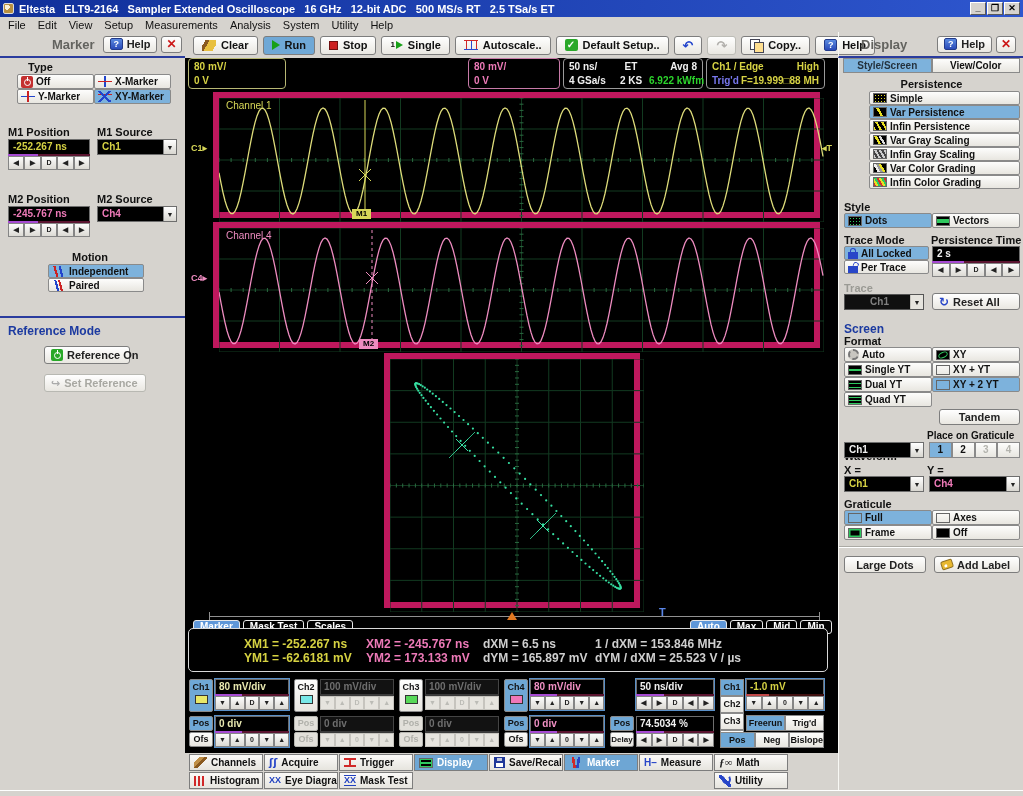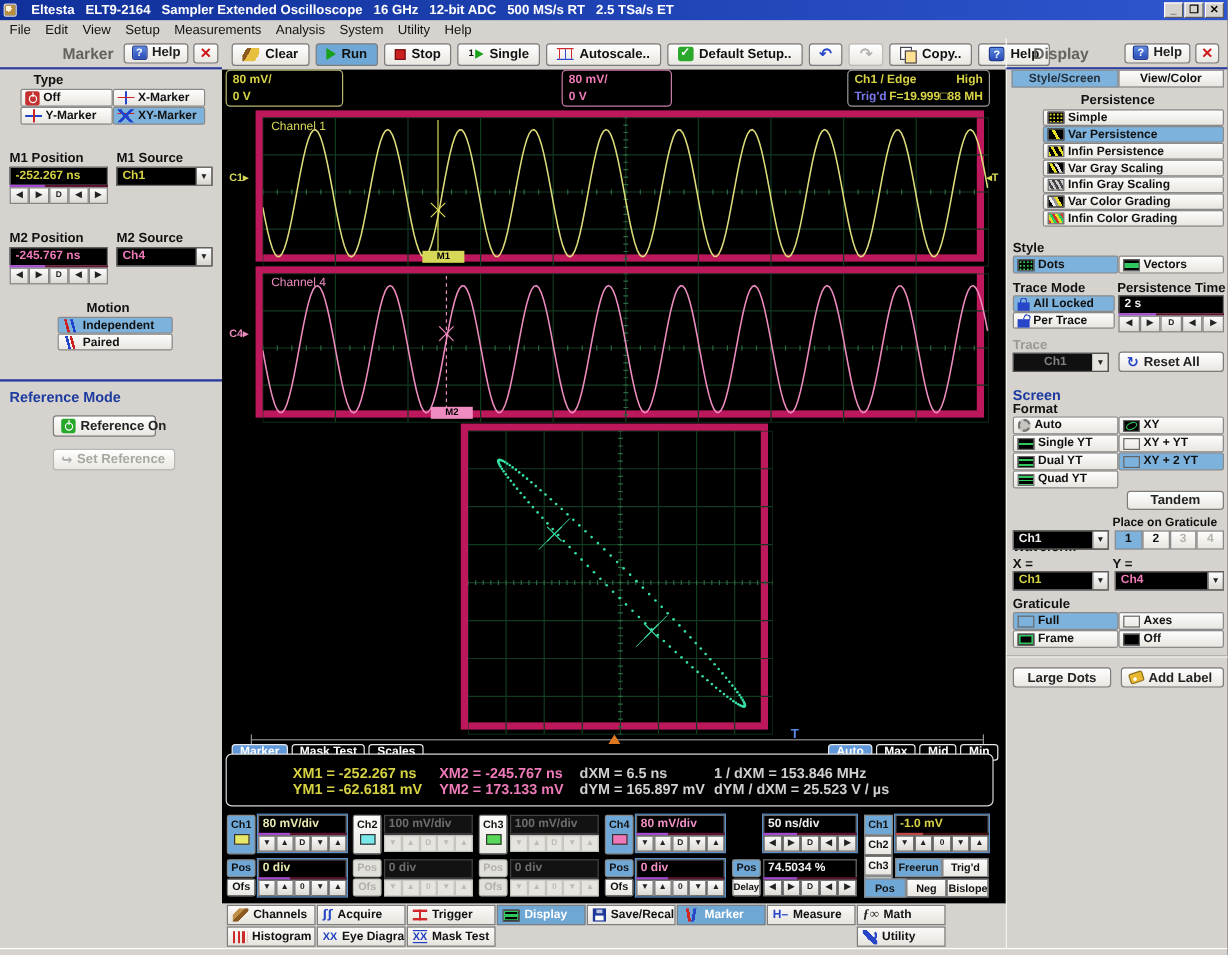--- a/index.html
+++ b/index.html
@@ -1,20 +1,20 @@
 <!DOCTYPE html>
 <html><head>
 <meta charset="utf-8">
 <style>
 *{margin:0;padding:0;box-sizing:border-box}
 html,body{width:1023px;height:796px}
 body{position:relative;font-family:"Liberation Sans",sans-serif;background:#d6d3ce;overflow:hidden;font-size:11px;color:#111}
 span,div{white-space:nowrap}
 
-.titlebar{position:absolute;left:0;top:0;width:1023px;height:17px;background:linear-gradient(90deg,#10309a,#2e56ce);display:flex;align-items:center;gap:12px;padding:8px 3px;color:#fff}
+.titlebar{position:absolute;left:0;top:0;width:1023px;height:17px;background:linear-gradient(90deg,#10309a,#2e56ce);display:flex;align-items:center;gap:5px;padding:8px 3px;color:#fff}
 .titlebar .title{font-weight:bold;font-size:11px;white-space:pre}
 .i.app{width:11px;height:11px;background:radial-gradient(circle at 35% 35%,#f8f0d8 0 30%,#b89040 31%);border-radius:2px;border:1px solid #ddd}
 .winbtns{margin-left:auto;display:flex;gap:1px}
 .winbtn{width:16px;height:13px;background:#d6d3ce;border:1px solid;border-color:#fff #5a5a5a #5a5a5a #fff;color:#000;font:bold 9px/11px "Liberation Sans",sans-serif;text-align:center}
 .menubar{position:absolute;left:0;top:17px;width:1023px;height:15px;background:#d6d3ce;display:flex;align-items:center;padding-left:2px}
 .menu-item{padding:0 6px;font-size:11px}
 
 .toprow{position:absolute;left:0;top:32px;width:1023px;height:26px;background:#d6d3ce}
 .phead{position:absolute;top:0;height:26px;border-bottom:2px solid #2a3c9e;display:flex;align-items:center}
 .phead.l{left:0;width:185px}.phead.r{left:838px;width:185px;border-left:1px solid #f8f8f4}
@@ -72,21 +72,21 @@
 .grid3r .r{text-align:right}
 .grn{color:#2cd42c}.pur{color:#7878ee}
 .spread{display:flex;justify-content:space-between;height:14px;line-height:14px}
 .grat{border:6px solid #be185d;background:#000}
 .grat svg{display:block}
 .gtitle{position:absolute;left:7px;top:2px;font-size:10px}
 .ytx{color:#d8d858}.ptx{color:#ee8cc0}
 .tag{font-size:9px;font-weight:bold}
 .c1tag::after,.c4tag::after{content:"▸"}
 .ttag::before{content:"◂"}
-.mchip{font:bold 8px/10px "Liberation Sans",sans-serif;padding:0 12px;background:#d8d858;color:#000}
+.mchip{font:bold 8px/10px "Liberation Sans",sans-serif;padding:0 4px;background:#d8d858;color:#000}
 .mchip.m2c{background:#ee8cc0}
 .tline{height:14px}
 .tl-line{position:absolute;left:24px;right:18px;top:6px;height:1px;background:#909090}
 .tl-cap{position:absolute;top:2px;width:1px;height:9px;background:#909090}
 .tl-tri{position:absolute;top:2px;width:0;height:0;border-left:5px solid transparent;border-right:5px solid transparent;border-bottom:8px solid #e07820}
 .tl-T{position:absolute;top:-4px;color:#5a86e8;font-weight:bold;font-size:11px}
 .mbox{background:#000;border:1px solid #d8d8d8;border-radius:5px}
 .mtabs{display:flex;gap:3px}
 .mtab{height:14px;padding:0 6px;border:1px solid #e8e8e8;border-radius:3px;background:#000;color:#fff;font:bold 10px/12px "Liberation Sans",sans-serif}
 .mtab.sel{background:#5f97d8}
@@ -553,20 +553,32 @@
 
 <div class="center">
 
   <div class="sbox b1" style="left:3px;top:0;width:98px">
     <div class="srow yel">80 mV/</div>
     <div class="srow yel">0 V</div>
   </div>
   <div class="sbox b2" style="left:283px;top:0;width:92px">
     <div class="srow pnk">80 mV/</div>
     <div class="srow pnk">0 V</div>
+  </div>
+  <div class="sbox" style="left:378px;top:0;width:140px">
+    <div class="grid3r wh">
+      <span>50 ns/</span>
+      <span class="ctr">ET</span>
+      <span class="r">Avg 8</span>
+    </div>
+    <div class="grid3r wh">
+      <span>4 GSa/s</span>
+      <span class="ctr">2 KS</span>
+      <span class="r grn">6.922 kWfm</span>
+    </div>
   </div>
   <div class="sbox" style="left:521px;top:0;width:119px">
     <div class="spread yel">
       <span>Ch1  /  Edge</span>
       <span>High</span>
     </div>
     <div class="spread yel">
       <span class="pur">Trig'd</span>
       <span>F=19.999□88 MH</span>
     </div>

